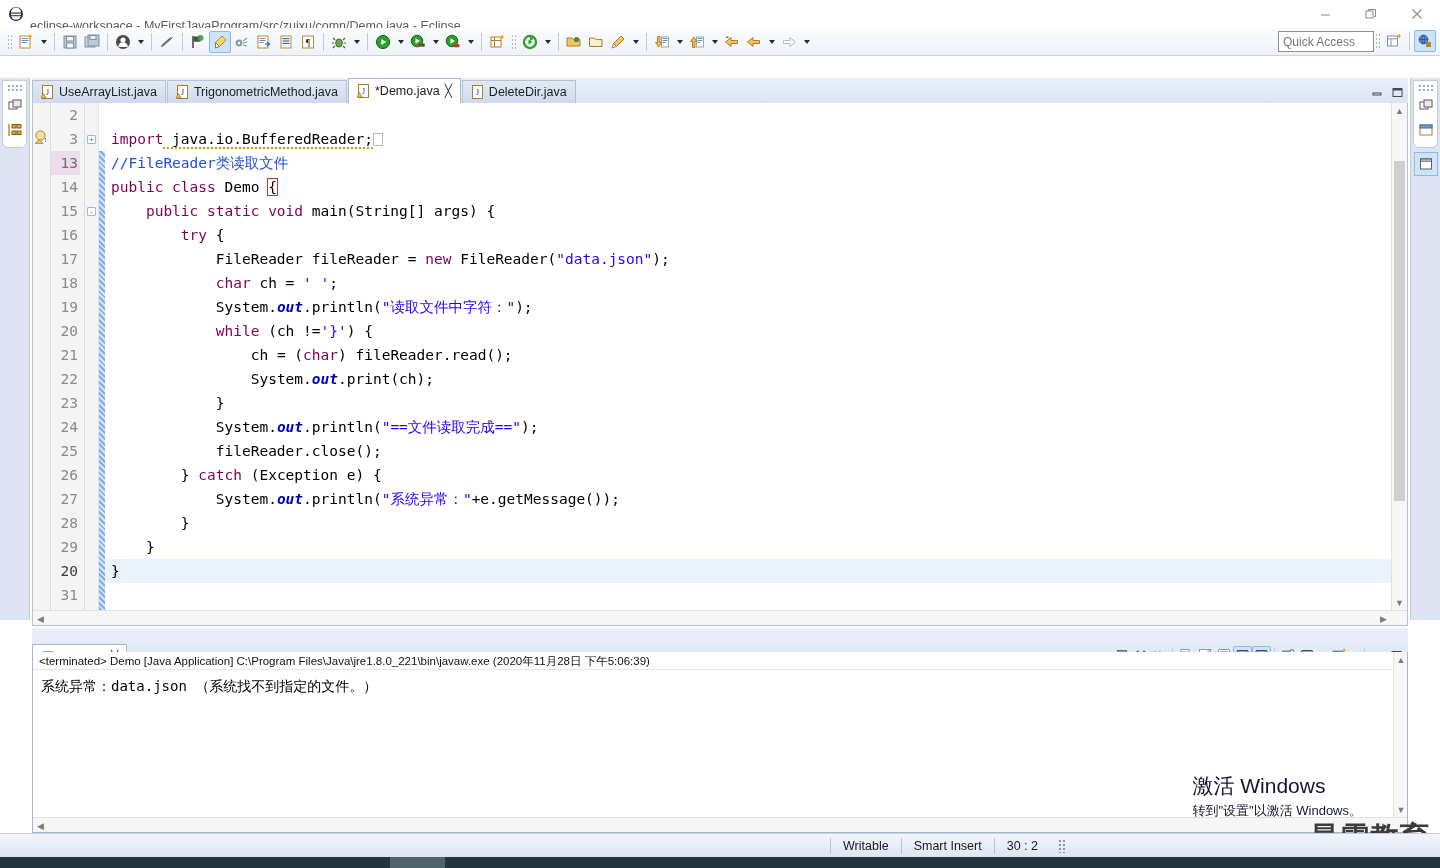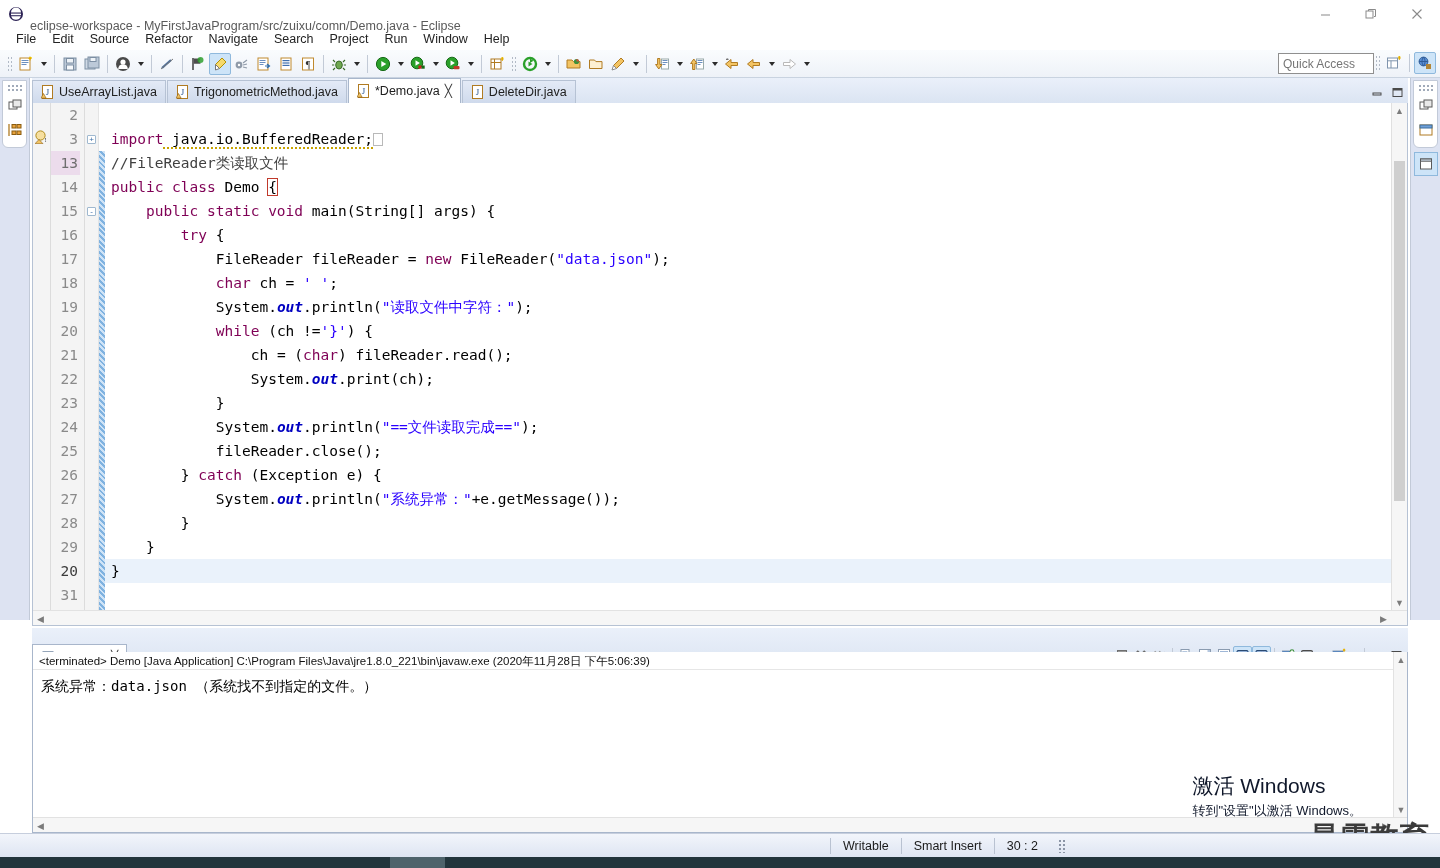--- a/index.html
+++ b/index.html
@@ -105,21 +105,21 @@
   .gutter .ln.hl{ background:#ecdcec; color:#6e6e6e; }
   .code .ln{ padding-left:6px; }
   .code .ln.cur{ background:#eaf2fb; }
   .fold .fm{ height:24px; display:flex; align-items:center; justify-content:center; }
   .fold .fsym{ width:9px;height:9px; border:1px solid #9fb8cf; background:#fff;
     font-size:8px; line-height:7px; text-align:center; color:#3b6ea8; border-radius:1px;}
 
   
   .kw{ color:#7f0055; font-weight:normal; }
   .str{ color:#2a00ff; }
-  .cmt{ color:#404040; }
+  .cmt{ color:#1d4ed8; }
   .fld{ color:#0000c0; font-style:italic; font-weight:bold; }
   .pl{ color:#000; }
   .ghost{ display:inline-block; width:10px;height:13px; border:1px solid #b9b9b9;
           vertical-align:-2px; }
   .matchb{ outline:1px solid #c0392b; }
   .squig{ border-bottom:2px dotted #c8a300; }
 
   .vscroll{ position:absolute; right:0; top:0; bottom:0; width:16px;
     background:#f6f6f6; border-left:1px solid #e0e0e0; }
   .vscroll .thumb{ position:absolute; left:2px; right:2px; top:58px; height:340px;
@@ -197,32 +197,20 @@
           </svg>
       </div>
       <div class="win-btn">
         <svg width="12" height="12" viewBox="0 0 12 12">
           <path d="M1.5 1.5l9 9M10.5 1.5l-9 9" stroke="#8a8a8a" stroke-width="1.1"></path>
           </svg>
       </div>
     </div>
   </div>
 
-  <div class="menubar">
-    <div class="menu-item">File</div>
-    <div class="menu-item">Edit</div>
-    <div class="menu-item">Source</div>
-    <div class="menu-item">Refactor</div>
-    <div class="menu-item">Navigate</div>
-    <div class="menu-item">Search</div>
-    <div class="menu-item">Project</div>
-    <div class="menu-item">Run</div>
-    <div class="menu-item">Window</div>
-    <div class="menu-item">Help</div>
-  </div>
 
   <div class="toolbar">
     <div class="tgrip"></div>
 
     <div class="tbtn">
       <svg width="16" height="16" viewBox="0 0 16 16">
         <rect x="2" y="2" width="10" height="12" fill="#fff" stroke="#c08a2e"></rect>
         <rect x="3.5" y="4" width="7" height="1" fill="#6b8fbf"></rect>
           <rect x="3.5" y="6" width="7" height="1" fill="#6b8fbf"></rect>
         <rect x="3.5" y="8" width="5" height="1" fill="#6b8fbf"></rect>

